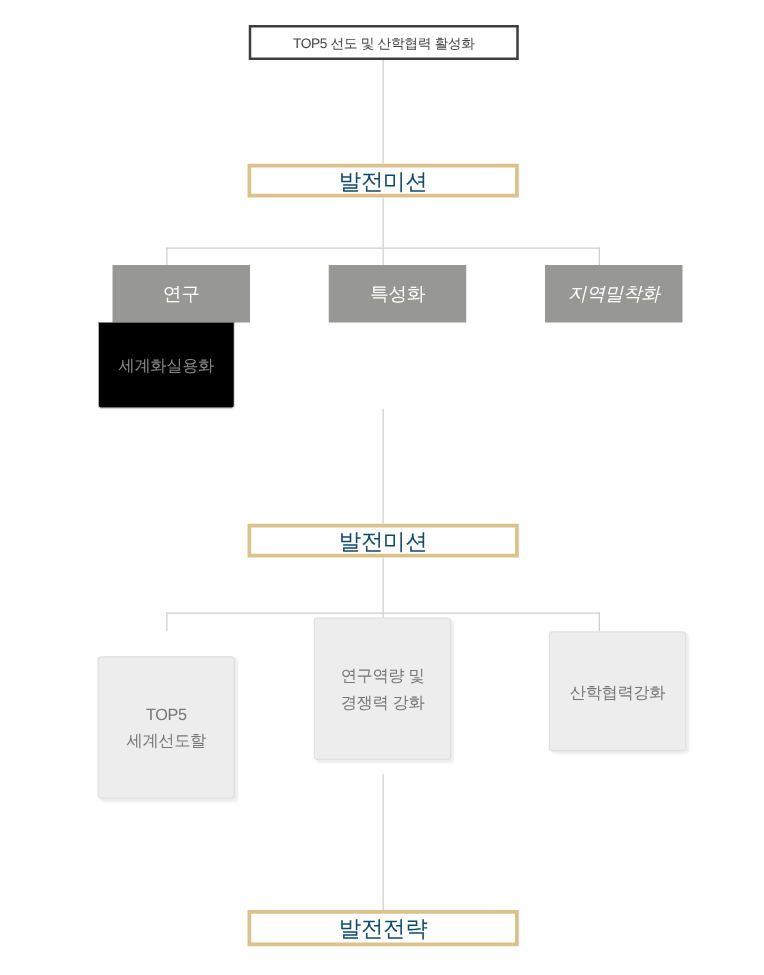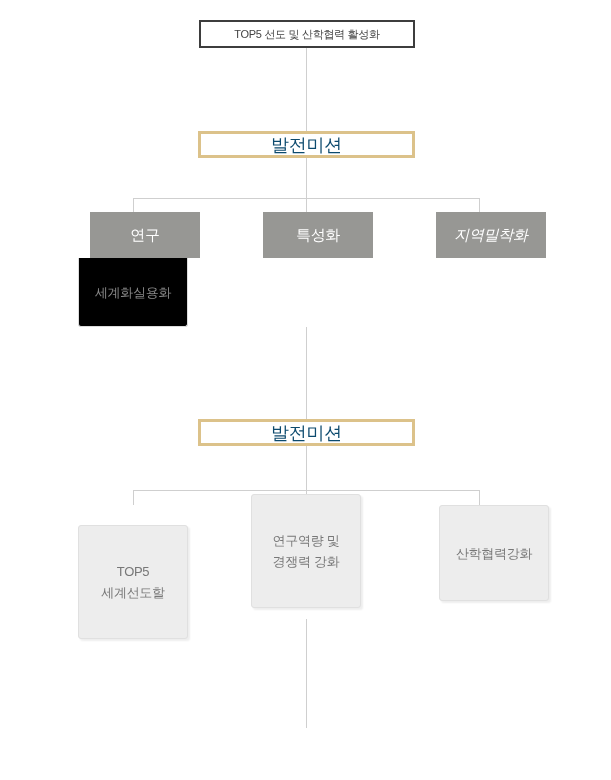--- a/index.html
+++ b/index.html
@@ -96,14 +96,17 @@
     <div>연구역량 및</div>
     <div>경쟁력 강화</div>
   </div>
 
   <div class="abs gray-card" style="left:424px;top:505px;width:110px;height:96px;margin-left:15px;">
     <div>산학협력강화</div>
   </div>
 
   <div class="vline" style="left:306px;top:619px;height:109px;"></div>
 
+  <div class="abs gold-box" style="left:198px;top:728px;width:217px;height:29px;">
+    <span>발전전략</span>
+  </div>
 
 </div>
 
 </body></html>

